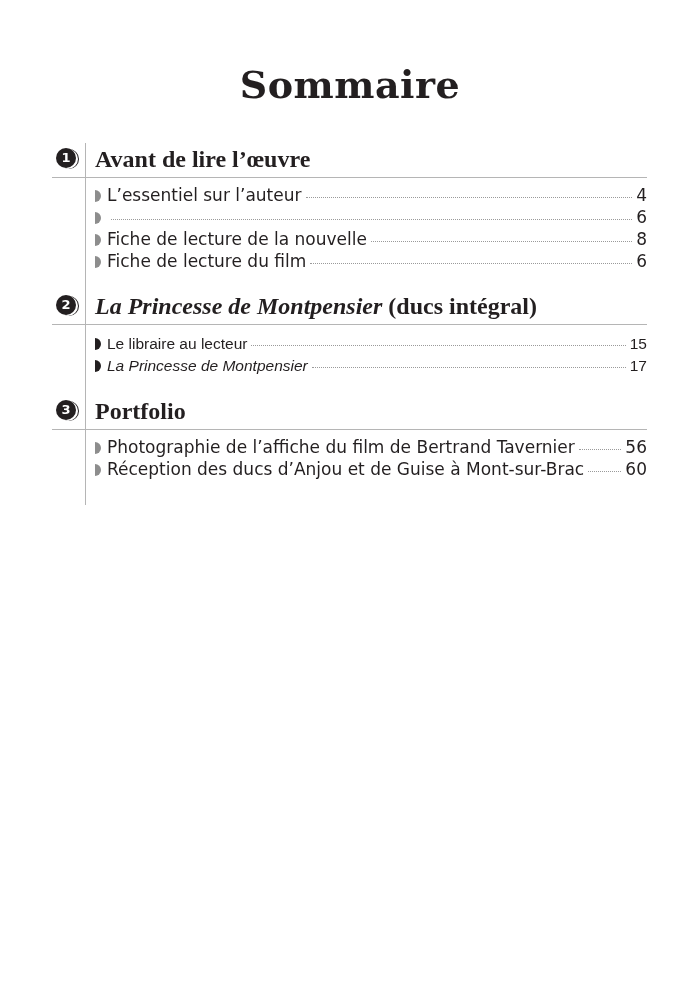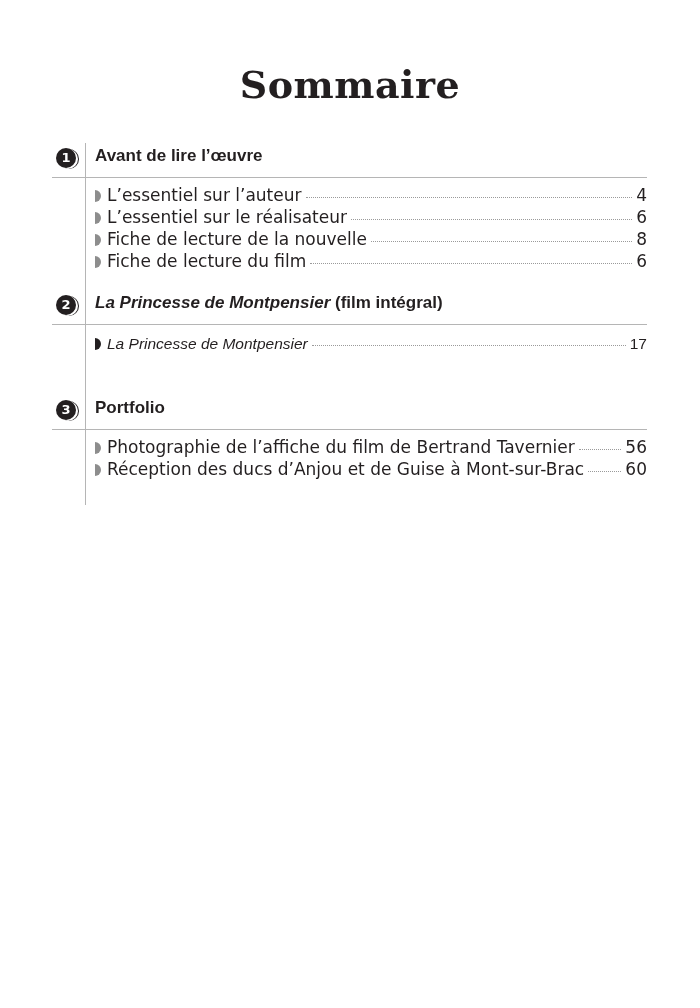--- a/index.html
+++ b/index.html
@@ -12,22 +12,22 @@
   .vrule { position:absolute; left:85px; top:143px; width:1px; height:362px; background:#b5b5b5; }
   .section-head { position:absolute; left:52px; width:595px; height:34px; }
   .section-head .hrule { position:absolute; left:0; right:0; bottom:0; height:1px; background:#b5b5b5; }
   .num {
     position:absolute; left:4px; top:4px; width:20px; height:20px; border-radius:50%;
     background:#231f20; color:#fff; font-family:"DejaVu Sans", sans-serif; font-weight:bold;
     font-size:13px; line-height:20px; text-align:center;
     box-shadow: 2px 1px 0 0 #fff, 3px 1px 0 0 #231f20;
   }
   .sec-title {
-    position:absolute; left:43px; top:2px; font-family:Liberation Sans, sans-serif;
-    font-size:17px; font-weight:600; color:#231f20; white-space:nowrap;
+    position:absolute; left:43px; top:2px; font-family:Liberation Serif, serif;
+    font-size:24px; font-weight:600; color:#231f20; white-space:nowrap;
   }
   .sec-title .it { font-style:italic; }
   .entries { position:absolute; left:95px; width:552px; }
   .entry { position:relative; height:22px; display:flex; align-items:baseline; font-size:15px; }
   .entry.serif { font-family:"DejaVu Sans", sans-serif; font-weight:normal; color:#231f20; font-size:17px; }
   .entry.sans { font-family:"Liberation Sans", sans-serif; color:#231f20; font-size:15.5px; }
   .bullet { display:inline-block; width:6px; height:12px; border-radius:0 6px 6px 0; margin-right:6px; position:relative; top:1px; flex:0 0 auto; }
   .bullet.gray { background:#8d8d8d; }
   .bullet.black { background:#231f20; }
   .label { white-space:nowrap; flex:0 0 auto; }
@@ -48,44 +48,49 @@
 </div>
 <div class="entries" style="top:185px;">
   <div class="entry serif">
     <span class="bullet gray"></span>
     <span class="label">L’essentiel sur l’auteur</span>
     <span class="leader"></span>
     <span class="page">4</span>
   </div>
   <div class="entry serif">
     <span class="bullet gray"></span>
-    <span class="label">L’essentiel sur le réalisateur</span>
     <span class="leader"></span>
     <span class="page">6</span>
   </div>
   <div class="entry serif">
     <span class="bullet gray"></span>
     <span class="label">Fiche de lecture de la nouvelle</span>
     <span class="leader"></span>
     <span class="page">8</span>
   </div>
   <div class="entry serif">
     <span class="bullet gray"></span>
     <span class="label">Fiche de lecture du film</span>
     <span class="leader"></span>
     <span class="page">6</span>
   </div>
 </div>
 
 <div class="section-head" style="top:291px;">
   <div class="num">2</div>
-  <div class="sec-title"><span class="it">La Princesse de Montpensier</span><span> (film intégral)</span></div>
+  <div class="sec-title"><span class="it">La Princesse de Montpensier</span><span> (ducs intégral)</span></div>
   <div class="hrule"></div>
 </div>
 <div class="entries" style="top:335px;">
+  <div class="entry sans">
+    <span class="bullet black"></span>
+    <span class="label">Le libraire au lecteur</span>
+    <span class="leader"></span>
+    <span class="page">15</span>
+  </div>
   <div class="entry sans">
     <span class="bullet black"></span>
     <span class="label it">La Princesse de Montpensier</span>
     <span class="leader"></span>
     <span class="page">17</span>
   </div>
 </div>
 
 <div class="section-head" style="top:396px;">
   <div class="num">3</div>

